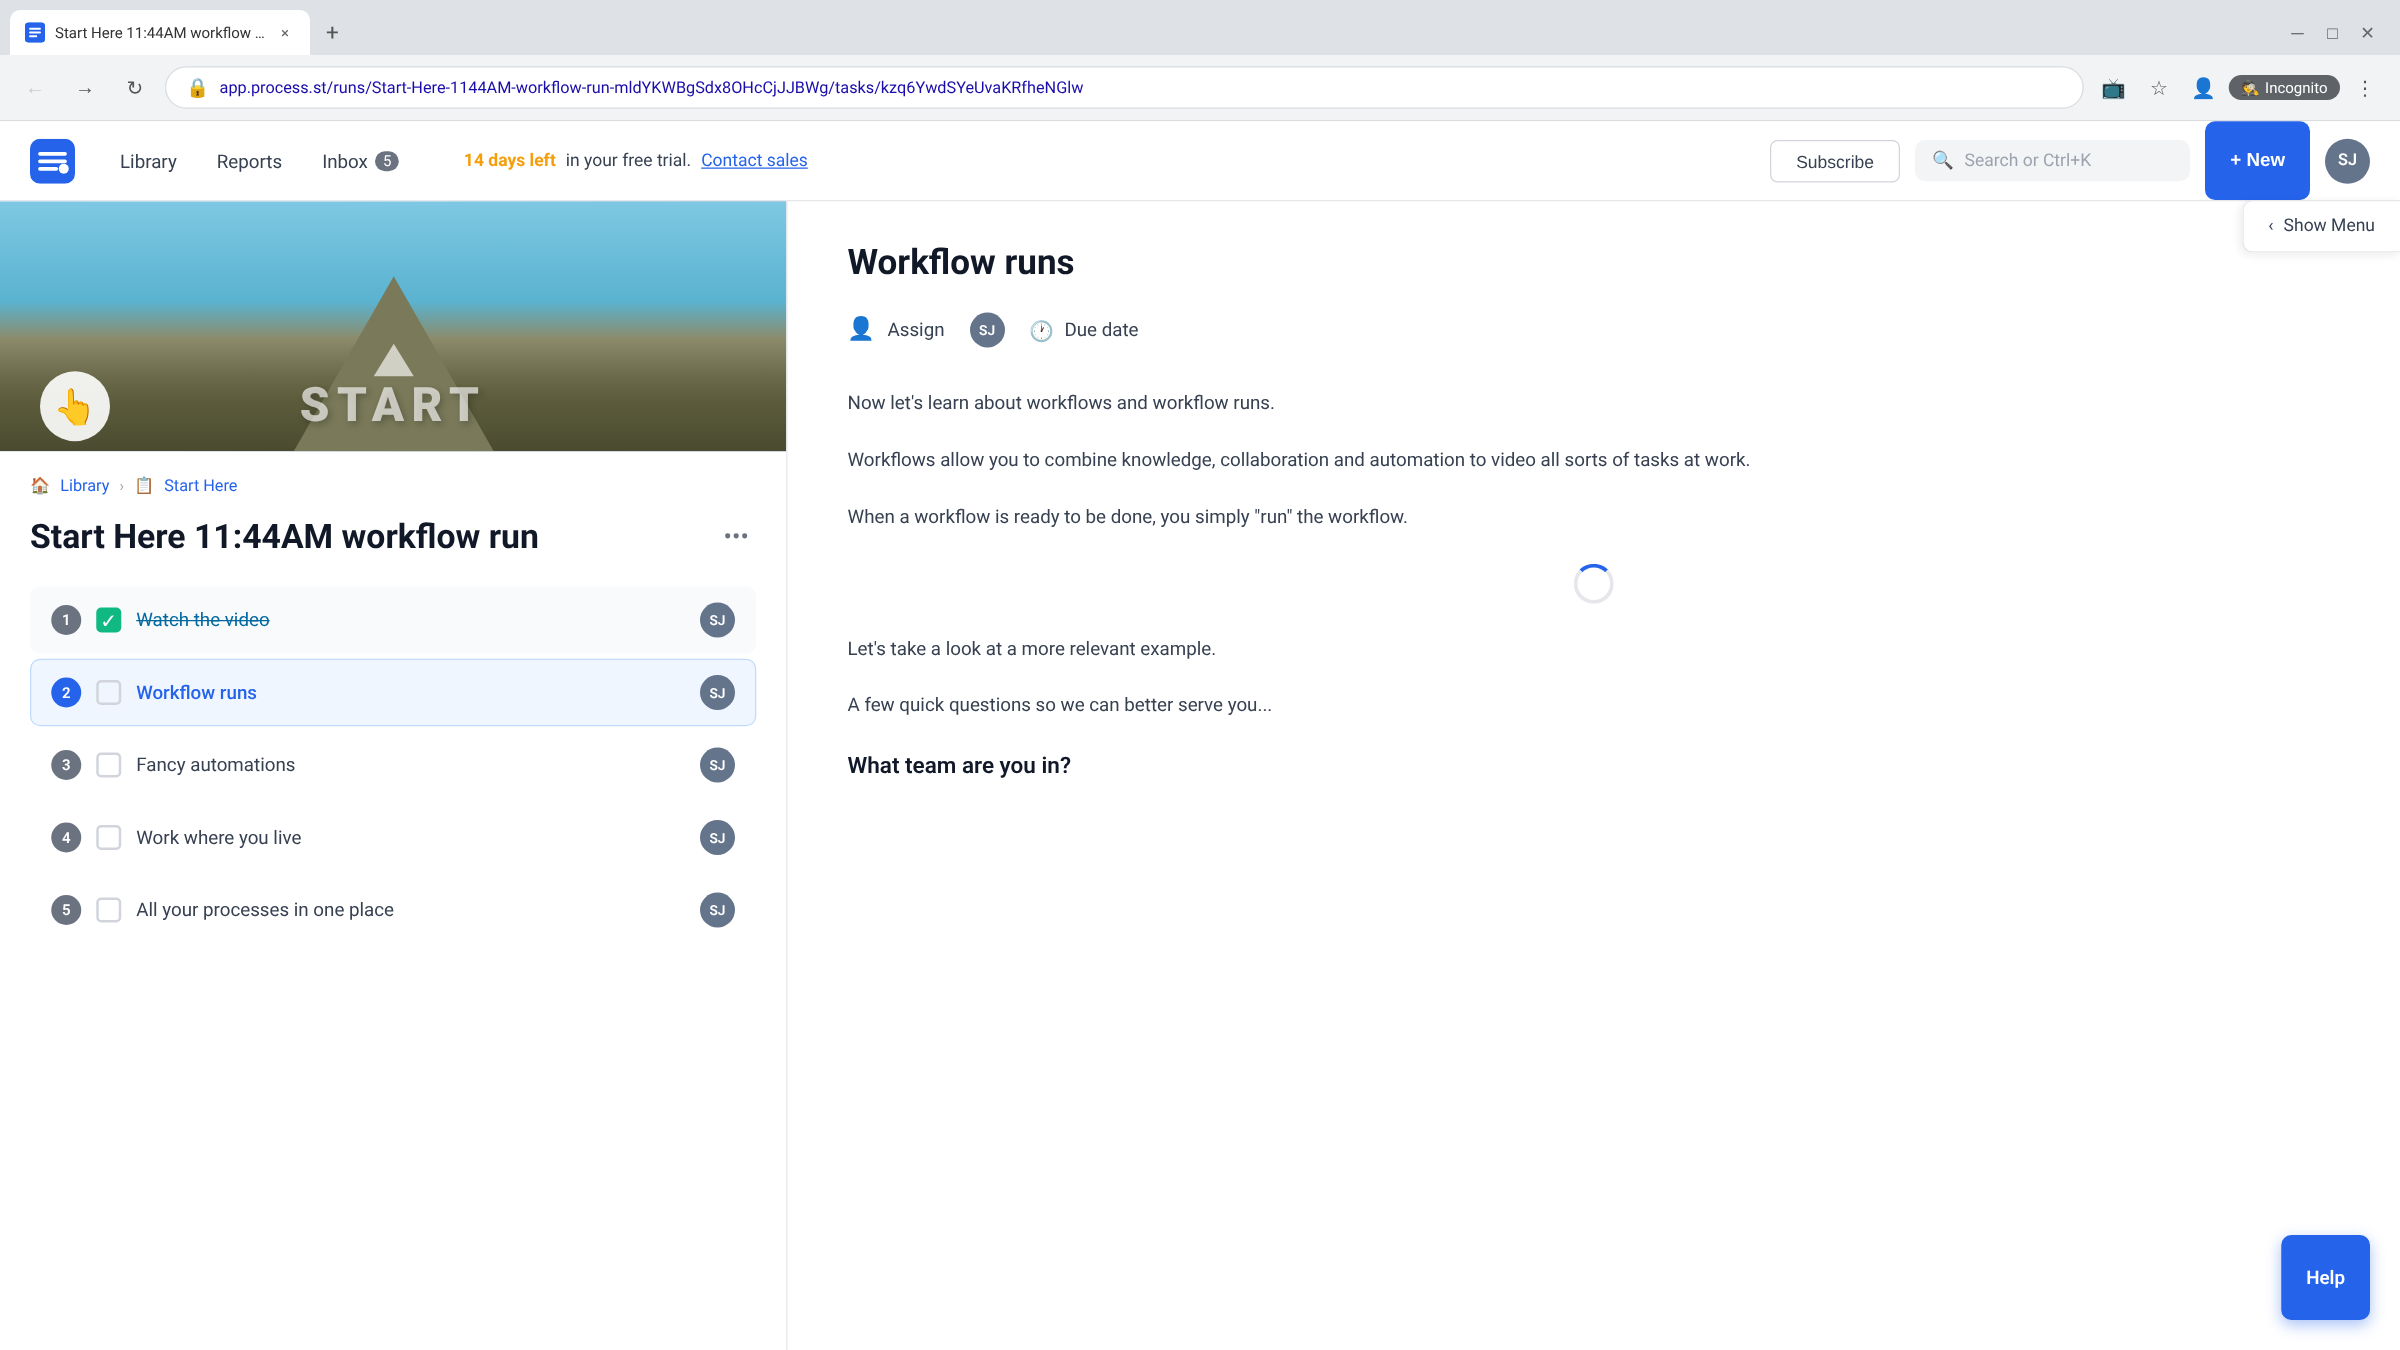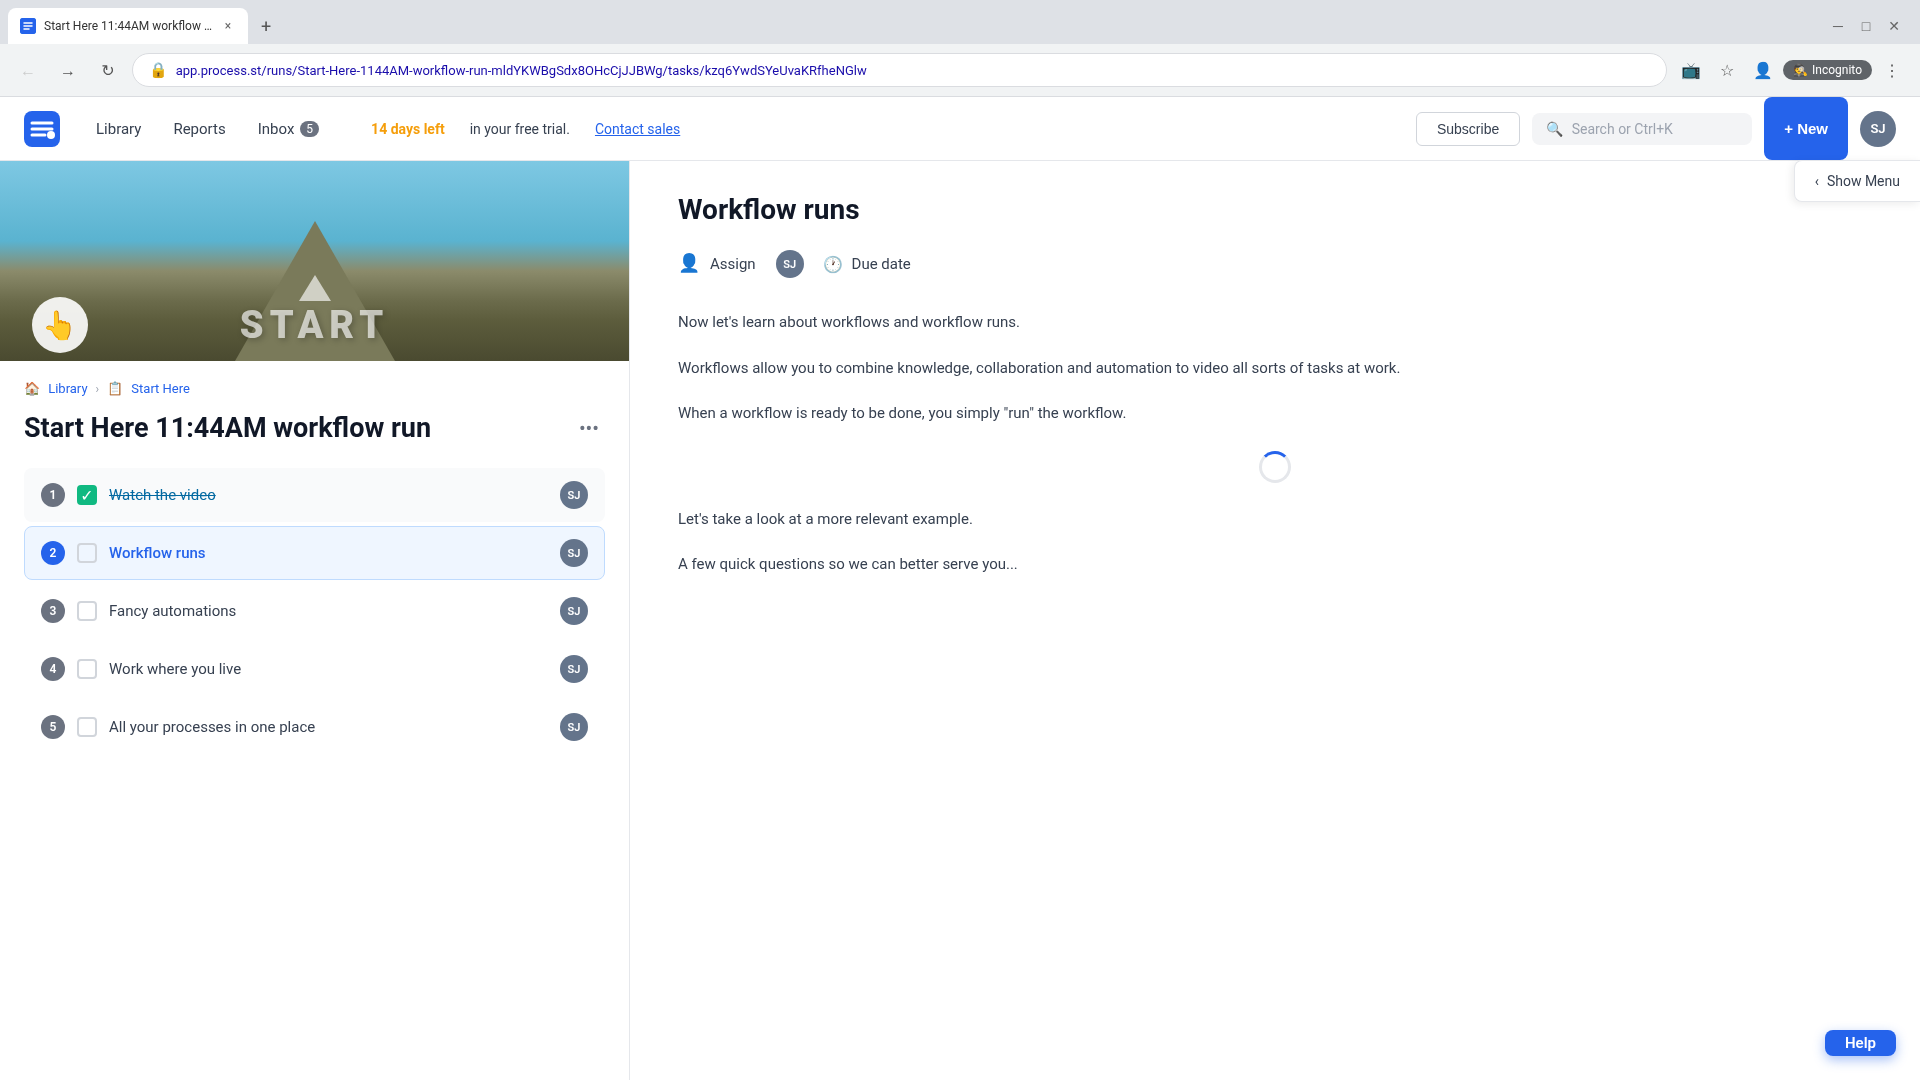--- a/index.html
+++ b/index.html
@@ -93,21 +93,21 @@
       align-items: center;
       justify-content: center;
       flex-shrink: 0;
     }
     .logo svg { width: 36px; height: 36px; }
     .nav-links { display: flex; gap: 8px; align-items: center; }
     .nav-link { padding: 8px 12px; font-size: 15px; color: #374151; cursor: pointer; border-radius: 6px; }
     .nav-inbox { display: flex; align-items: center; gap: 6px; padding: 8px 12px; cursor: pointer; border-radius: 6px; }
     .nav-inbox-label { font-size: 15px; color: #374151; }
     .inbox-badge { background: #6b7280; color: #fff; border-radius: 10px; padding: 1px 6px; font-size: 12px; }
-    .trial-banner { display: flex; align-items: center; gap: 25px; font-size: 14px; margin-left: 16px; }
+    .trial-banner { display: flex; align-items: center; gap: 8px; font-size: 14px; margin-left: 16px; }
     .trial-bold { font-weight: 700; color: #f59e0b; }
     .trial-text { color: #374151; }
     .contact-link { color: #2563eb; text-decoration: underline; cursor: pointer; }
     .nav-right { margin-left: auto; display: flex; align-items: center; gap: 12px; }
     .subscribe-btn { border: 1px solid #d1d5db; border-radius: 6px; padding: 8px 20px; font-size: 14px; color: #374151; cursor: pointer; background: #fff; }
     .search-bar { display: flex; align-items: center; background: #f3f4f6; border-radius: 8px; padding: 8px 14px; gap: 8px; width: 220px; cursor: pointer; }
     .search-icon { color: #9ca3af; font-size: 14px; }
     .search-text { font-size: 14px; color: #9ca3af; }
     .new-btn { background: #2563eb; color: #fff; border-radius: 8px; padding: 23px 20px; font-size: 15px; font-weight: 600; cursor: pointer; display: flex; align-items: center; gap: 8px; border: none; }
     .avatar { width: 36px; height: 36px; border-radius: 50%; background: #64748b; color: #fff; display: flex; align-items: center; justify-content: center; font-size: 13px; font-weight: 600; cursor: pointer; }
@@ -238,21 +238,21 @@
 
     .question-title { font-size: 18px; font-weight: 600; color: #111827; margin-top: 8px; }
 
     .help-btn {
       position: fixed;
       bottom: 24px;
       right: 24px;
       background: #2563eb;
       color: #fff;
       border-radius: 8px;
-      padding: 4px 20px;
+      padding: 25px 20px;
       font-size: 15px;
       font-weight: 600;
       cursor: pointer;
       box-shadow: 0 4px 12px rgba(37,99,235,0.4);
     }
 
     
     ::-webkit-scrollbar { width: 6px; }
     ::-webkit-scrollbar-track { background: transparent; }
     ::-webkit-scrollbar-thumb { background: #d1d5db; border-radius: 3px; }
@@ -432,18 +432,19 @@
         <p>Workflows allow you to combine knowledge, collaboration and automation to video all sorts of tasks at work.</p>
         <p>When a workflow is ready to be done, you simply "run" the workflow.</p>
 
         <div class="loading-spinner">
           <div class="spinner"></div>
         </div>
 
         <p>Let's take a look at a more relevant example.</p>
         <p>A few quick questions so we can better serve you...</p>
 
+        <h3 class="question-title">What team are you in?</h3>
       </div>
     </div>
   </div>
 </div>
 
 <div class="help-btn">Help</div>
 
 </body></html>

